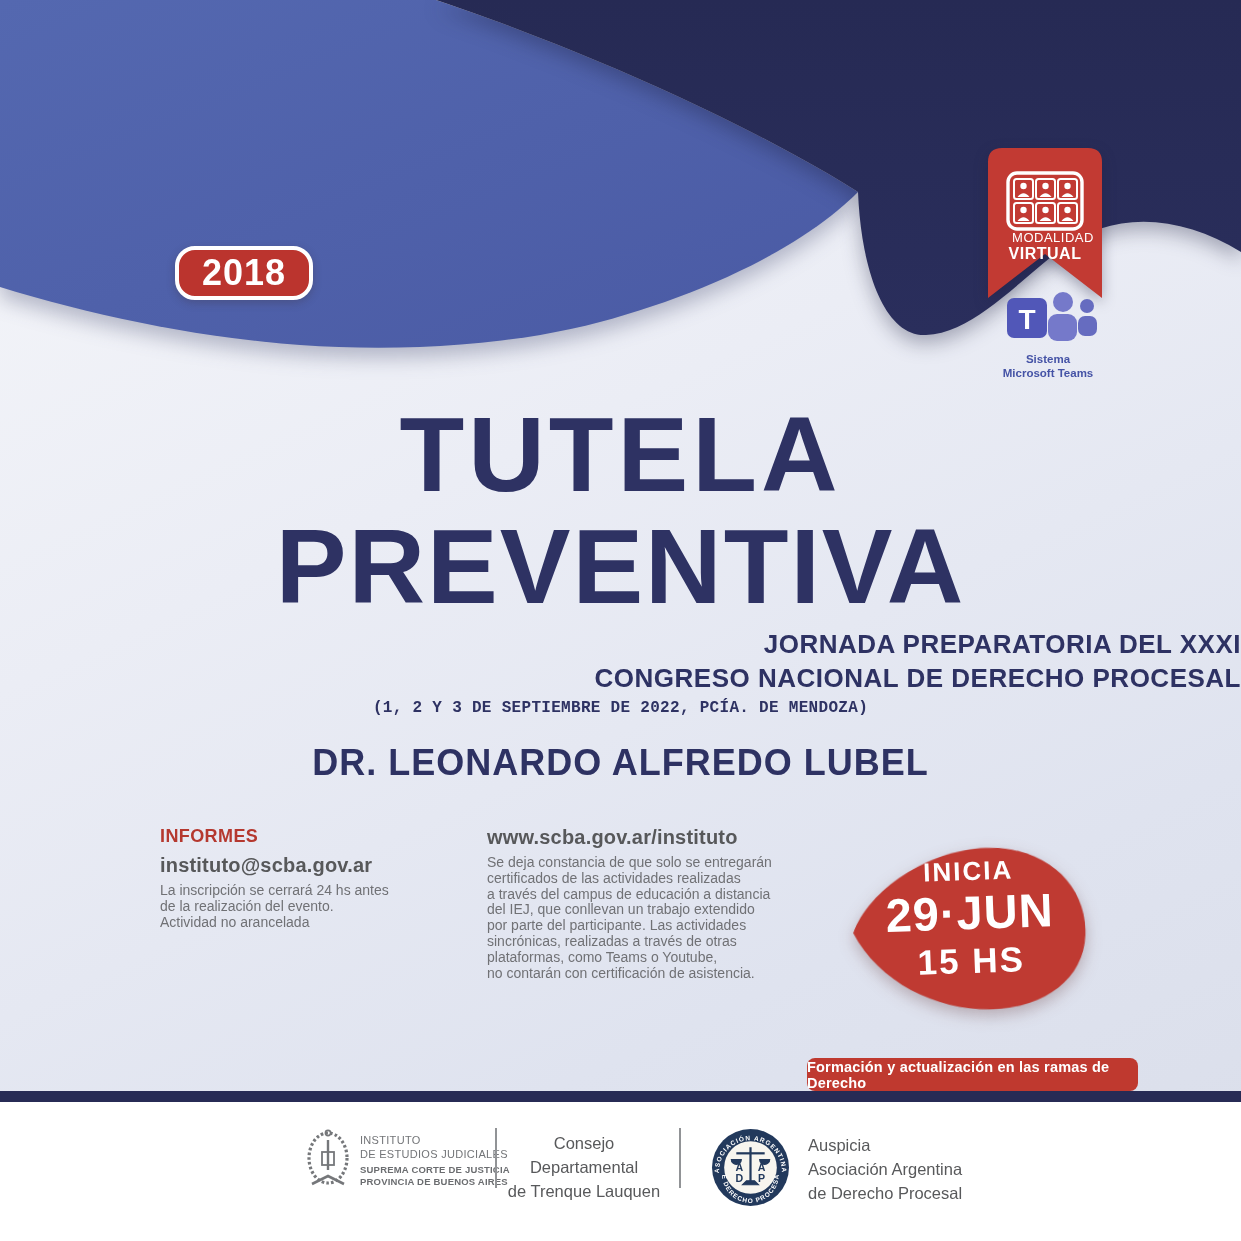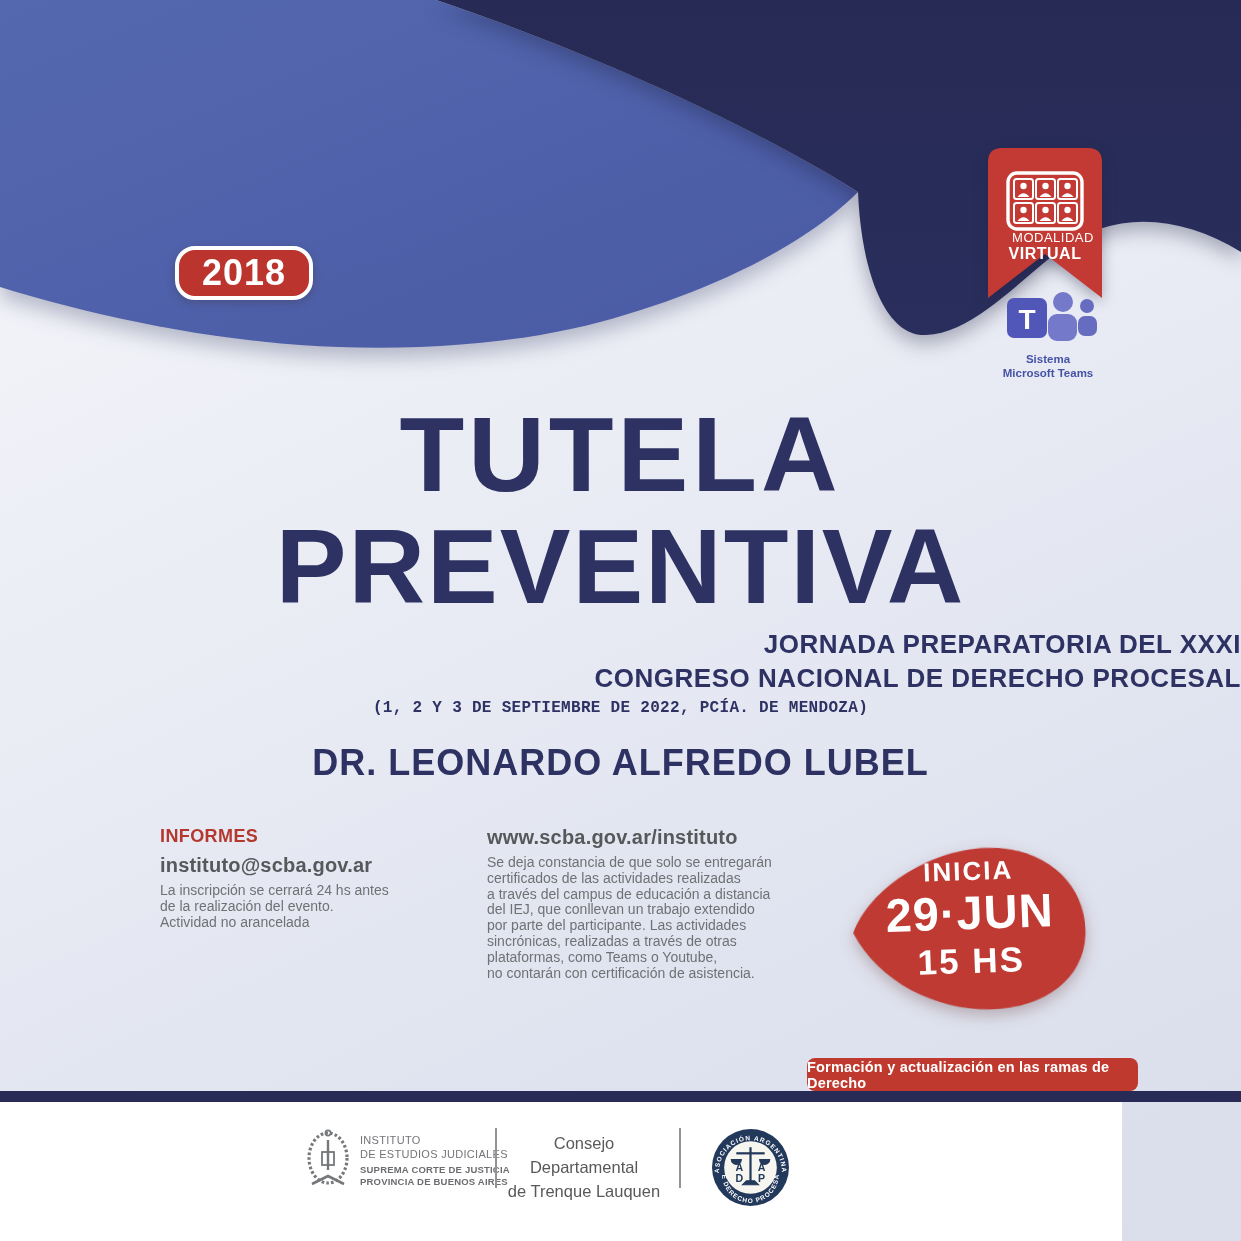--- a/index.html
+++ b/index.html
@@ -52,21 +52,21 @@
   .blob .t2{font-size:47px;line-height:52px;letter-spacing:1px;}
   .blob .t3{font-size:35px;line-height:44px;letter-spacing:2px;}
   
   .banner{
     position:absolute;left:807px;top:1058px;width:331px;height:33px;border-radius:8px;
     background:#bf392f;color:#fff;font-size:14.5px;font-weight:bold;letter-spacing:.2px;
     display:flex;align-items:center;justify-content:center;
   }
   .navy-strip{position:absolute;left:0;top:1091px;width:1241px;height:11px;background:#272b55;}
   
-  .footer{position:absolute;left:0;top:1102px;width:1122px;height:139px;background:#ffffff;}
+  .footer{position:absolute;left:0;top:1102px;width:1241px;height:139px;background:#ffffff;}
   .crest{position:absolute;left:303px;top:26px;}
   .iej{position:absolute;left:360px;top:32px;color:#737578;}
   .iej .r{font-size:11px;line-height:13.5px;letter-spacing:.3px;}
   .iej .b{font-size:9.5px;line-height:11.5px;font-weight:bold;color:#6b6d70;letter-spacing:.2px;}
   .iej .b.first{margin-top:3px;}
   .vdiv{position:absolute;top:26px;width:2px;height:60px;background:#919396;}
   .vdiv.d1{left:495px;} .vdiv.d2{left:679px;}
   .consejo{position:absolute;left:506px;top:29px;width:156px;text-align:center;color:#58595b;font-size:16.5px;line-height:24px;}
   .aadp{position:absolute;left:711px;top:26px;}
   .auspicia{position:absolute;left:808px;top:31px;color:#58595b;font-size:16.5px;line-height:24px;}
@@ -243,15 +243,20 @@
         <path d="M 31 56 h 16 l -4 -4 h -8 Z" fill="#22395c" stroke-width="1"></path>
       </g>
       <g font-family="Liberation Sans, sans-serif" font-size="10.5" font-weight="bold" fill="#22395c" text-anchor="middle">
         <text x="28" y="42">A</text>
         <text x="50" y="42">A</text>
         <text x="28" y="53">D</text>
         <text x="50" y="53">P</text>
       </g>
     </svg>
 
+    <div class="auspicia">
+      <div>Auspicia</div>
+      <div>Asociación Argentina</div>
+      <div>de Derecho Procesal</div>
+    </div>
 
   </div>
 </div>
 
 </body></html>

